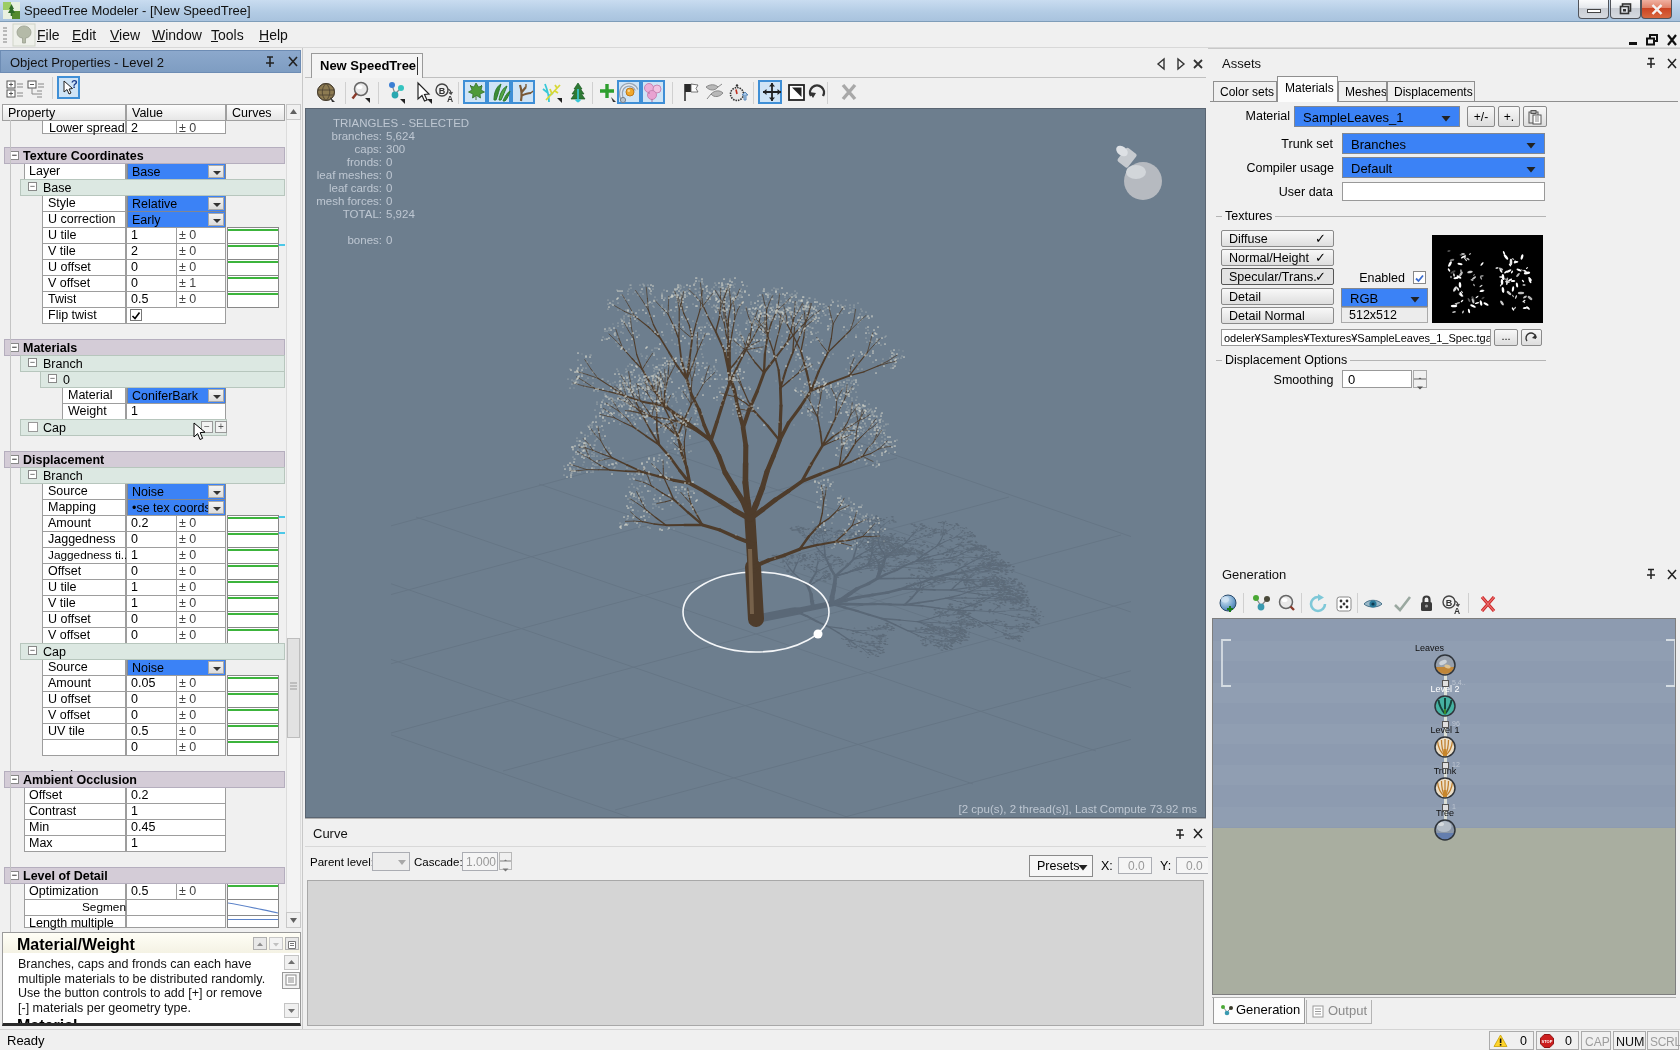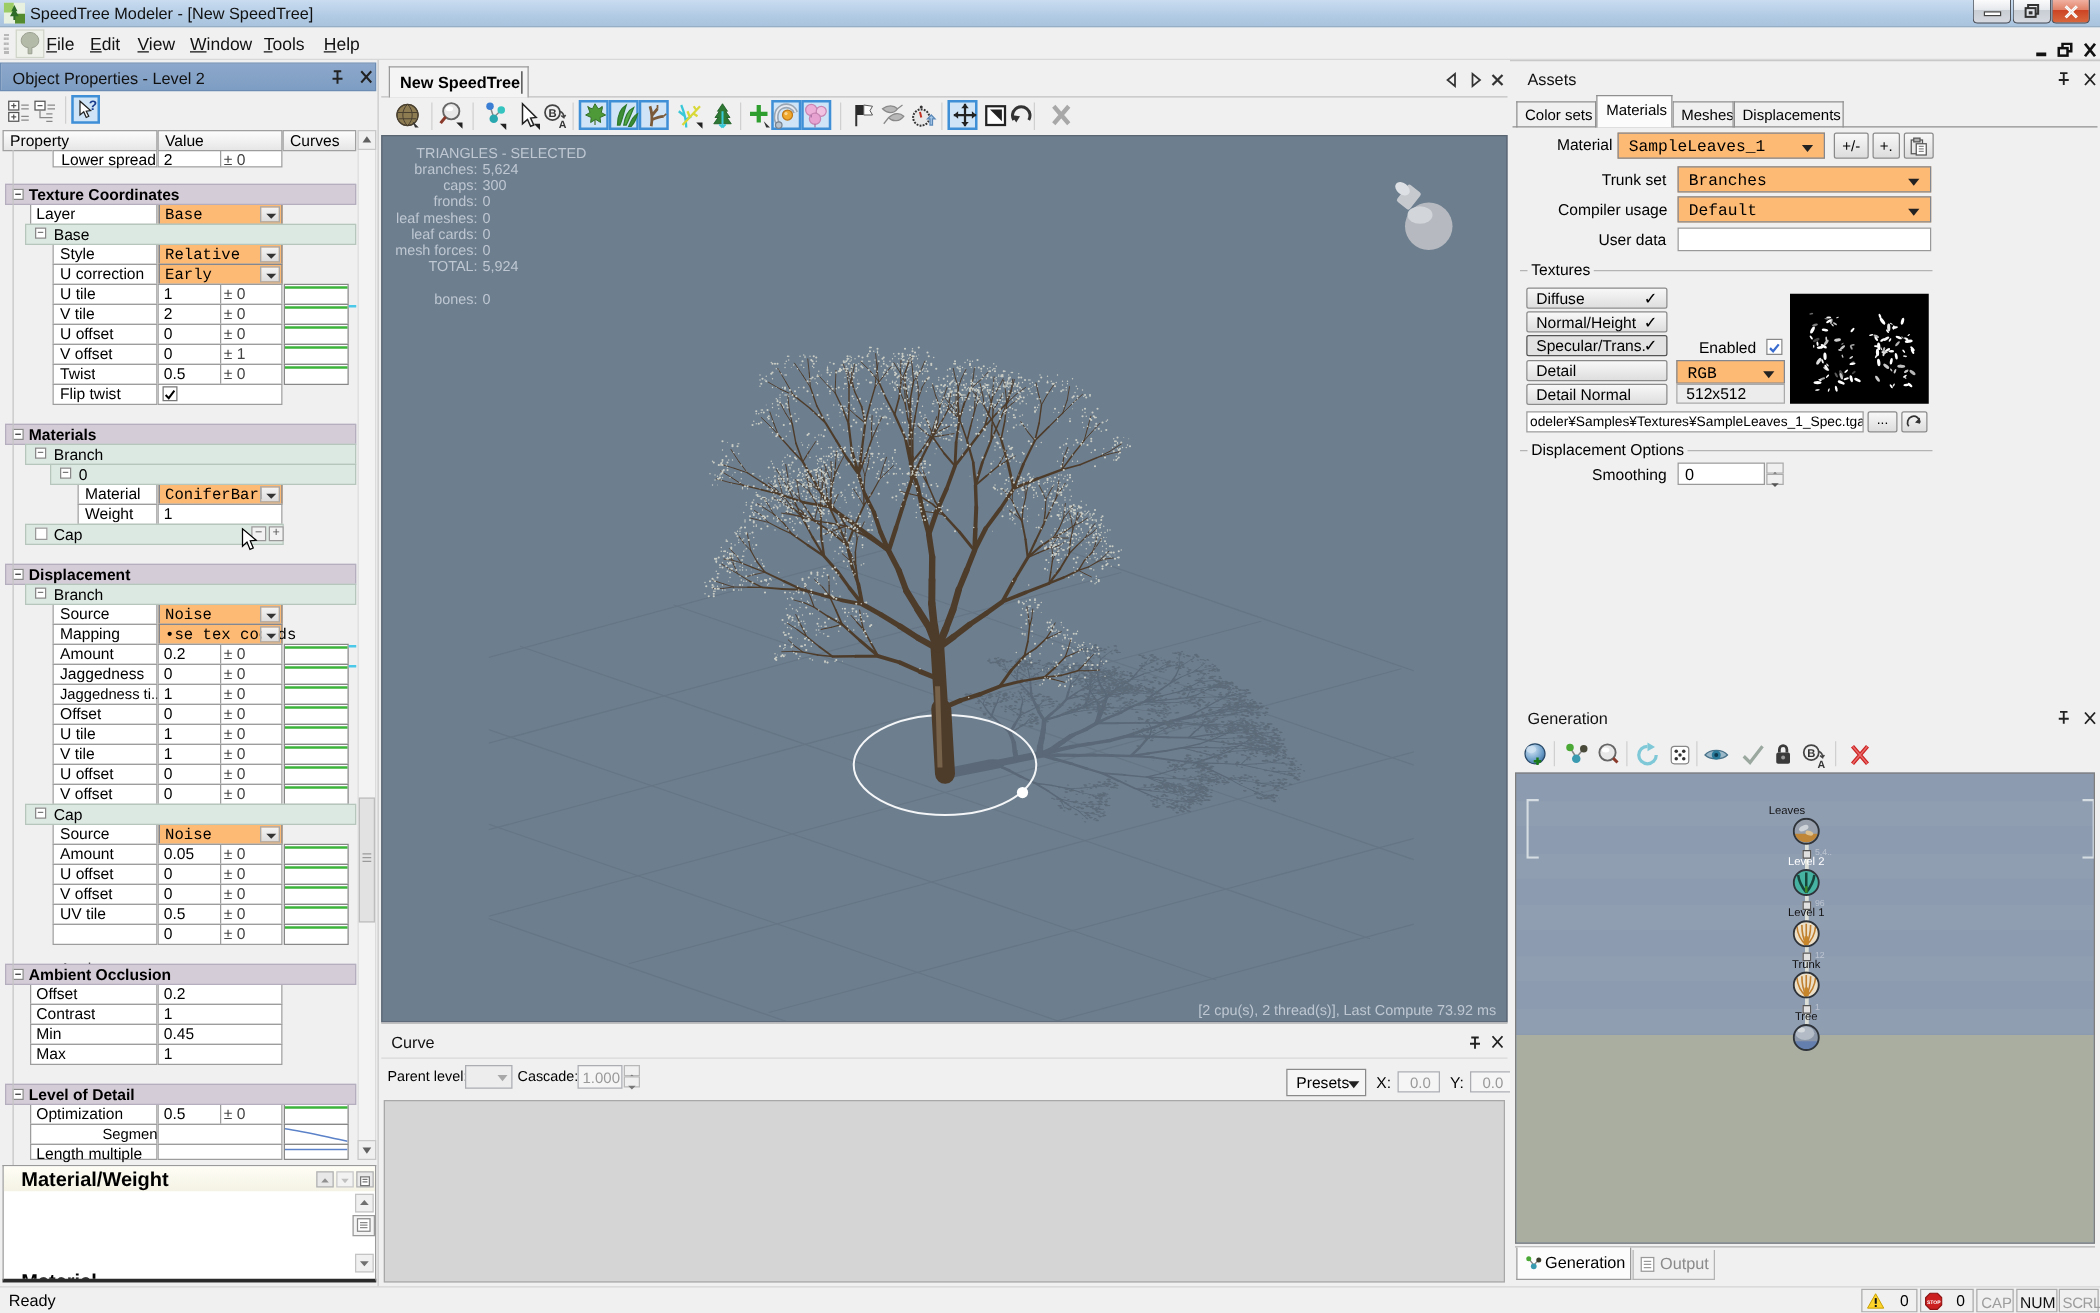--- a/index.html
+++ b/index.html
@@ -26,21 +26,21 @@
 #lp-title .ptitle { position:absolute; left:9px; top:4px; }
 
 #ptable { position:absolute; left:2px; top:56px; width:283px; height:824px; background:#f0f0f0; font-size:12.5px; }
 .thead { position:absolute; top:0; height:17px; background:linear-gradient(#fdfdfd,#e6e6e6); border:1px solid #a0a0a0; }
 .thead span { position:absolute; left:5px; top:1px; }
 .cell { position:absolute; top:0; height:17px; background:#fff; border:1px solid #9d9d9d; }
 .lbl { position:absolute; top:1px; white-space:nowrap; overflow:hidden; }
 .sech { position:absolute; left:2px; width:281px; height:17px; background:#d4ccd7; border:1px solid #b5aebe; font-weight:bold; }
 .subh { position:absolute; width:265px; height:17px; background:#dce8e2; border:1px solid #b7c6bd; }
 .pm  { position:absolute; width:9px; height:9px; background:#fff; border:1px solid #888; font-size:9px; line-height:7px; text-align:center; color:#333;}
-.combo { position:absolute; height:17px; background:#fdba74; border:1px solid #828790;font-family:Liberation Mono, monospace; }
+.combo { position:absolute; height:17px; background:#3b82f6; border:1px solid #828790; }
 .combo .ct { position:absolute; left:4px; top:1px; white-space:nowrap; }
 .cbtn { position:absolute; right:1px; top:1px; width:16px; height:13px; background:linear-gradient(#f4f4f4,#dcdcdc); border:1px solid #a9a9a9; }
 .arrow-d { position:absolute; left:4px; top:5px; width:0; height:0; border-left:4px solid transparent; border-right:4px solid transparent; border-top:4px solid #333; }
 .curvecell { position:absolute; left:225px; top:0; width:52px; height:17px; background:#fff; border:1px solid #888; }
 .curvecell .gl { position:absolute; left:0px; top:1px; width:100%; height:2px; background:#3cb43c; }
 .treeline { position:absolute; border-left:1px solid #c4c4c4; }
 
 .sbar { position:absolute; background:#f3f3f3; border:1px solid #dcdcdc; }
 .sbtn { position:absolute; background:#f0f0f0; border:1px solid #c8c8c8; text-align:center; color:#505050; }
 .sthumb { position:absolute; background:#e2e2e2; border:1px solid #bdbdbd; }
@@ -519,20 +519,21 @@
     <h3>Material/Weight</h3>
     <div class="abs" style="left:250px;top:4px;width:14px;height:13px;background:#e8e8e8;border:1px solid #b0b0b0"><svg width="12" height="11">
           <path d="M3 7 L6 3.5 L9 7 Z" fill="#909090"></path>
         </svg></div>
     <div class="abs" style="left:266px;top:4px;width:14px;height:13px;background:#f2f2f2;border:1px solid #c8c8c8"><svg width="12" height="11">
           <path d="M3 4 L6 7.5 L9 4 Z" fill="#c0c0c0"></path>
         </svg></div>
     <div class="abs" style="left:282px;top:4px;width:14px;height:13px;background:#e8e8e8;border:1px solid #b0b0b0"><svg width="12" height="11">
           <path d="M2.5 2.5 h7 v7 h-7 Z M4 4.5 h4 M4 6.5 h4" stroke="#777" fill="#fff"></path>
         </svg></div>
+    <div class="txt">Branches, caps and fronds can each have multiple materials to be distributed randomly. Use the button controls to add [+] or remove [-] materials per geometry type.</div>
     <div class="abs" style="left:14px;top:84px;font-size:16px;font-weight:bold">Material</div>
 
     <div class="abs" style="left:281px;top:22px;width:15px;height:15px;background:#f0f0f0;border:1px solid #c4c4c4"><svg width="13" height="13">
           <path d="M3 8 L6.5 4 L10 8 Z" fill="#707070"></path>
         </svg></div>
     <div class="abs" style="left:279px;top:39px;width:18px;height:17px;background:#f4f4f4;border:1px solid #9a9a9a"><svg width="16" height="15">
           <rect x="3" y="2" width="10" height="10" fill="#fff" stroke="#888"></rect>
           <path d="M5 5 h6 M5 7 h6 M5 9 h6" stroke="#888"></path>
         </svg></div>
     <div class="abs" style="left:281px;top:70px;width:15px;height:15px;background:#f0f0f0;border:1px solid #c4c4c4"><svg width="13" height="13">

